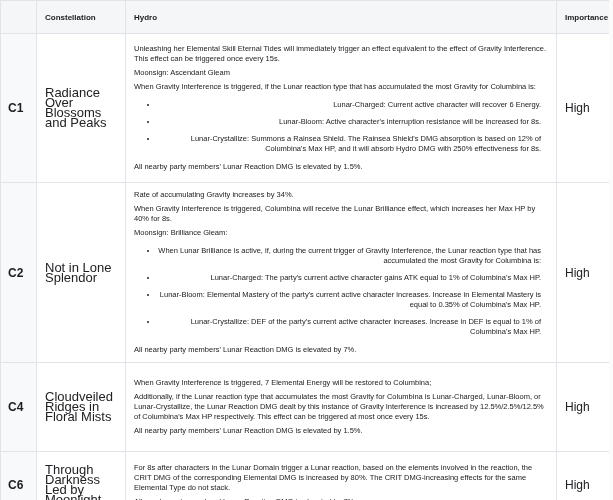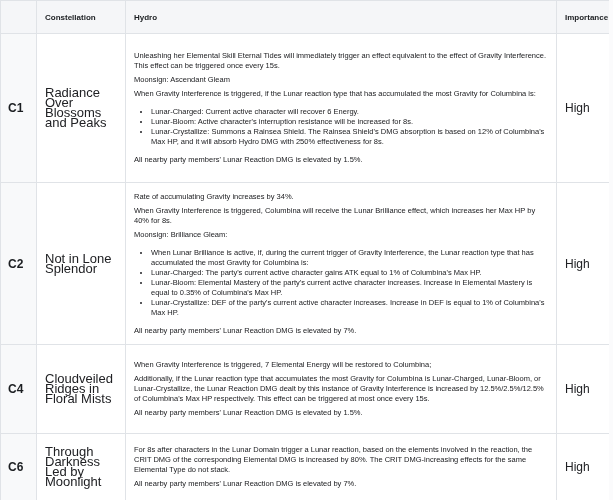--- a/index.html
+++ b/index.html
@@ -60,21 +60,21 @@
   td.cell-effect {
     font-size: 7.5px;
     line-height: 10px;
     padding: 3px 8px;
   }
   td.cell-effect p { margin: 4px 0; }
   td.cell-effect ul {
     margin: 8px 0;
     padding-left: 17px;
   }
-  td.cell-effect li { margin: 0; padding: 0; }
+  td.cell-effect li { margin: 7px; padding: 0; text-align: right; }
   td.cell-importance {
     font-size: 12px;
     padding: 0 8px;
   }
 </style>
 </head>
 <body>
 
 <div class="page">
   <table class="constellation-table">

